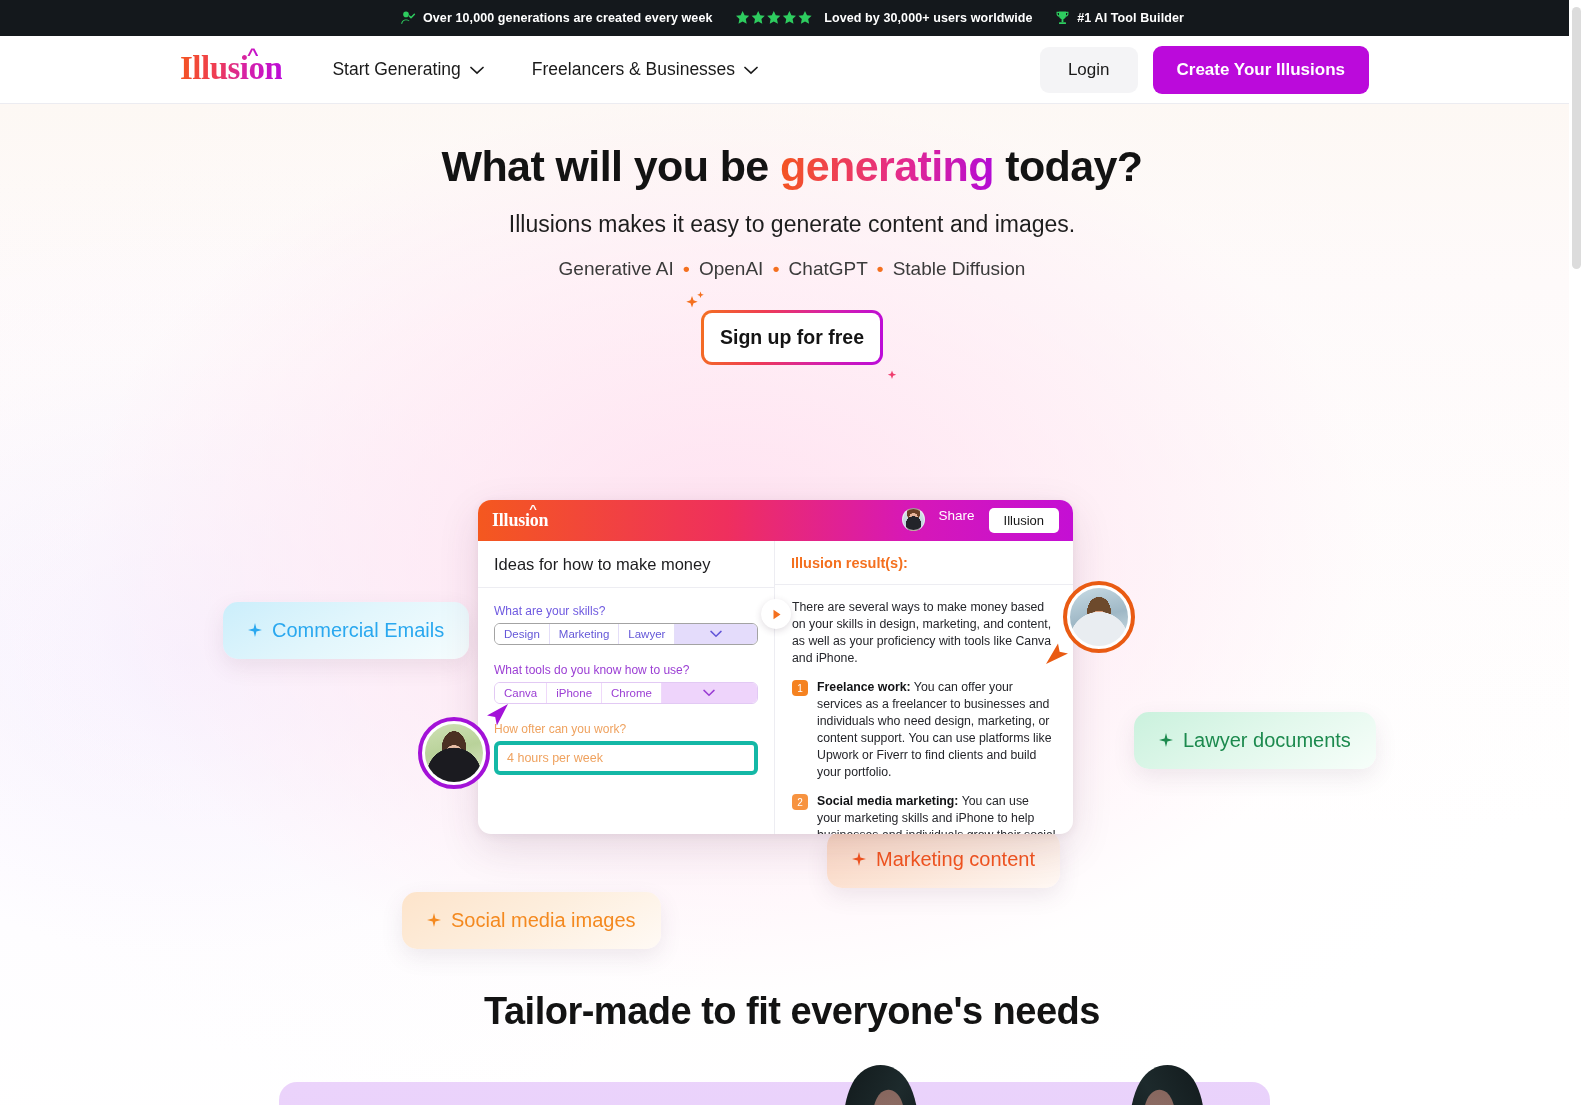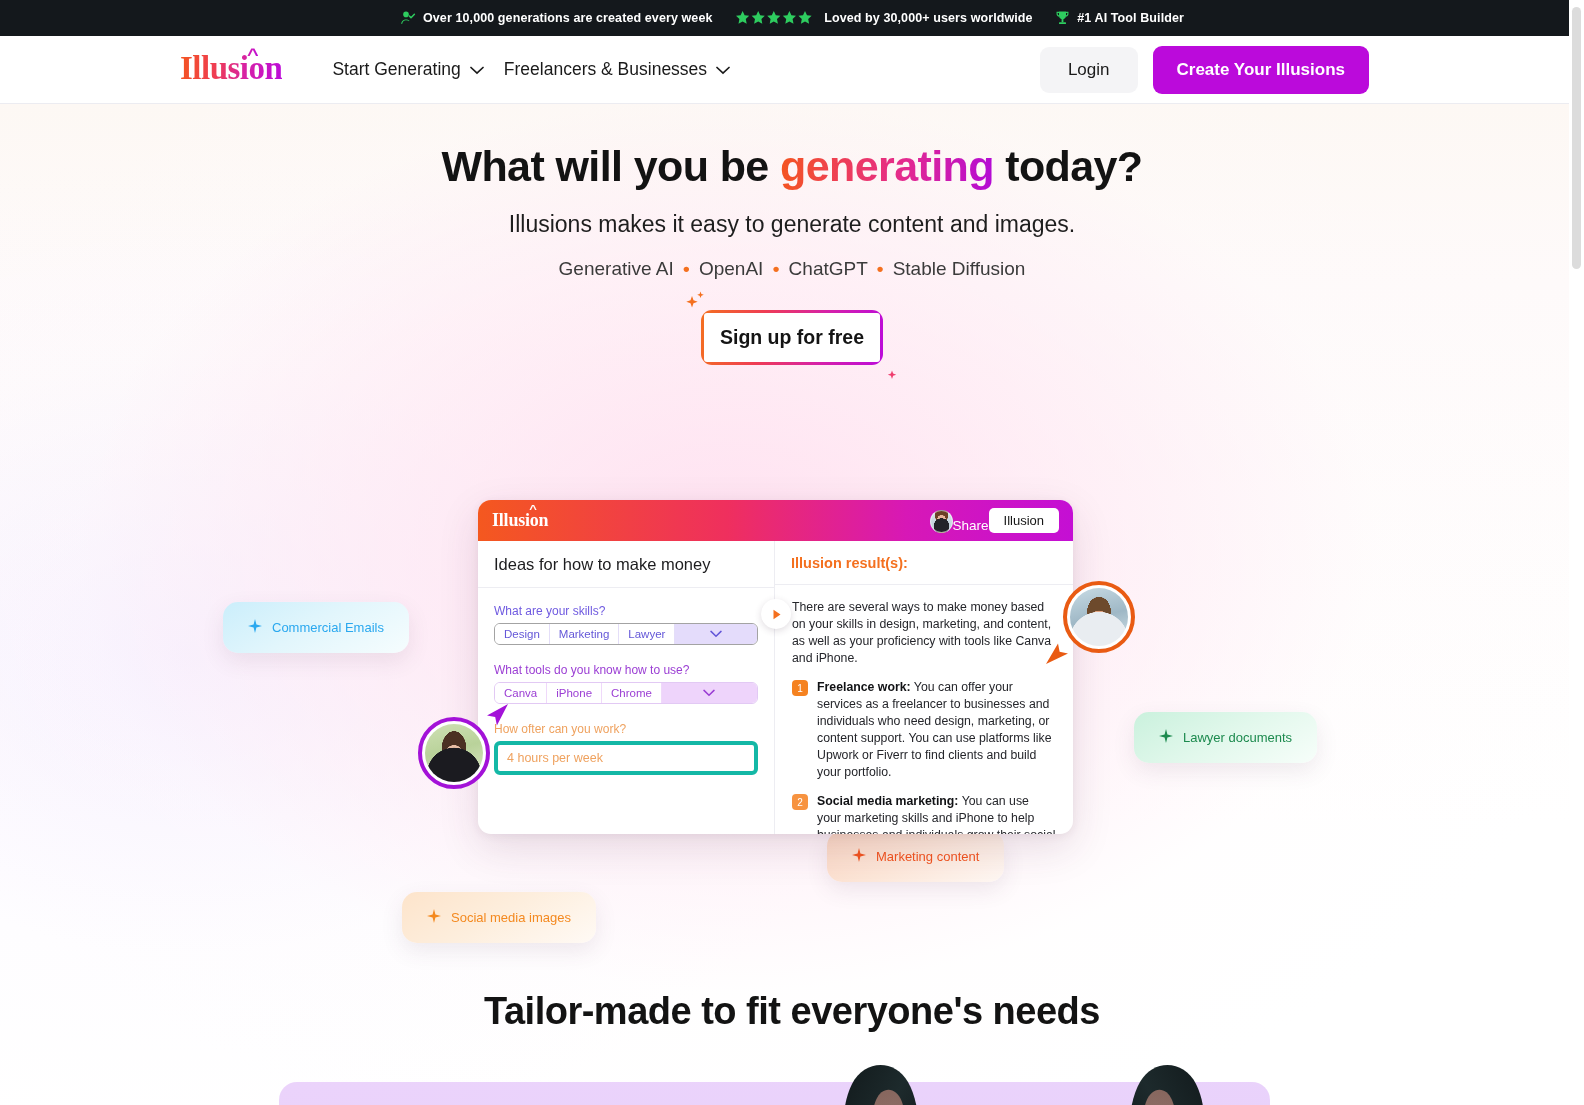--- a/index.html
+++ b/index.html
@@ -82,21 +82,21 @@
     top: -5px;
     font-family: "Liberation Sans", sans-serif;
     font-size: 16px;
     font-weight: 700;
     background: linear-gradient(95deg, #d621a8, #bb0adb);
     -webkit-background-clip: text;
     background-clip: text;
     color: transparent;
     transform: scaleX(1.25);
   }
-  .nav { display: flex; align-items: center; gap: 20px; margin-left: 50px; }
+  .nav { display: flex; align-items: center; gap: 48px; margin-left: 50px; }
   .nav-item {
     display: flex; align-items: center; gap: 9px;
     font-size: 17.5px; color: #1a1a1a; cursor: pointer;
     white-space: nowrap;
   }
   .chev { display: block; }
   .header-actions {
     margin-left: auto; margin-right: 215px;
     display: flex; align-items: center; gap: 15px;
   }
@@ -164,21 +164,21 @@
     height: 55px;
     border-radius: 11px;
     padding: 3px;
     background: linear-gradient(100deg, #f4701f 0%, #ef3d53 33%, #d621a8 66%, #bb0adb 100%);
     cursor: pointer;
     border: none;
   }
   .signup-inner {
     width: 100%; height: 100%;
     background: #ffffff;
-    border-radius: 3px;
+    border-radius: 8px;
     display: flex; align-items: center; justify-content: center;
     font-size: 19.5px; font-weight: 700; color: #141414;
     font-family: "Liberation Sans", sans-serif;
   }
   .spark-a { position: absolute; left: -22px; top: -22px; }
   .spark-b { position: absolute; right: -18px; bottom: -24px; }
 
   
   .appwin {
     position: absolute;
@@ -199,21 +199,21 @@
     font-family: "Liberation Serif", serif;
     font-size: 18px; font-weight: 700; color: #ffffff;
     position: relative; letter-spacing: -.2px;
   }
   .appwin-logo .caret {
     position: absolute; left: 38px; top: -6px;
     font-family: "Liberation Sans", sans-serif;
     font-size: 10px; transform: scaleX(1.3);
   }
   .appwin-bar-right {
-    margin-left: auto; display: flex; align-items: flex-end; 
+    margin-left: auto; display: flex; align-items: flex-start; gap: 14px;
   }
   .avatar-sm {
     width: 23px; height: 23px; border-radius: 50%;
     background:
       radial-gradient(circle at 50% 72%, #23242a 0 42%, rgba(0,0,0,0) 43%),
       radial-gradient(circle at 50% 40%, #e8b49a 0 26%, rgba(0,0,0,0) 27%),
       radial-gradient(circle at 50% 20%, #6b4026 0 34%, rgba(0,0,0,0) 35%),
       linear-gradient(180deg,#d9e4ea,#b9cbd6);
     border: 1.5px solid rgba(255,255,255,.55);
   }
@@ -298,21 +298,21 @@
     background: #ffffff; box-shadow: 0 2px 7px rgba(60,40,60,.16);
     display: flex; align-items: center; justify-content: center;
     z-index: 12; cursor: pointer;
   }
 
   
   .pill {
     position: absolute;
     display: flex; align-items: center; gap: 10px;
     border-radius: 15px;
-    font-size: 13px;
+    font-size: 20px;
     padding: 17px 25px;
     box-shadow: 0 8px 22px rgba(90,60,90,.10);
     z-index: 6;
     white-space: nowrap;
   }
   .pill-emails {
     left: 223px; top: 498px;
     background: linear-gradient(150deg, #cbeefb 0%, #e2f6fc 48%, #f6fdfe 100%);
     color: #2aa8ef;
   }

